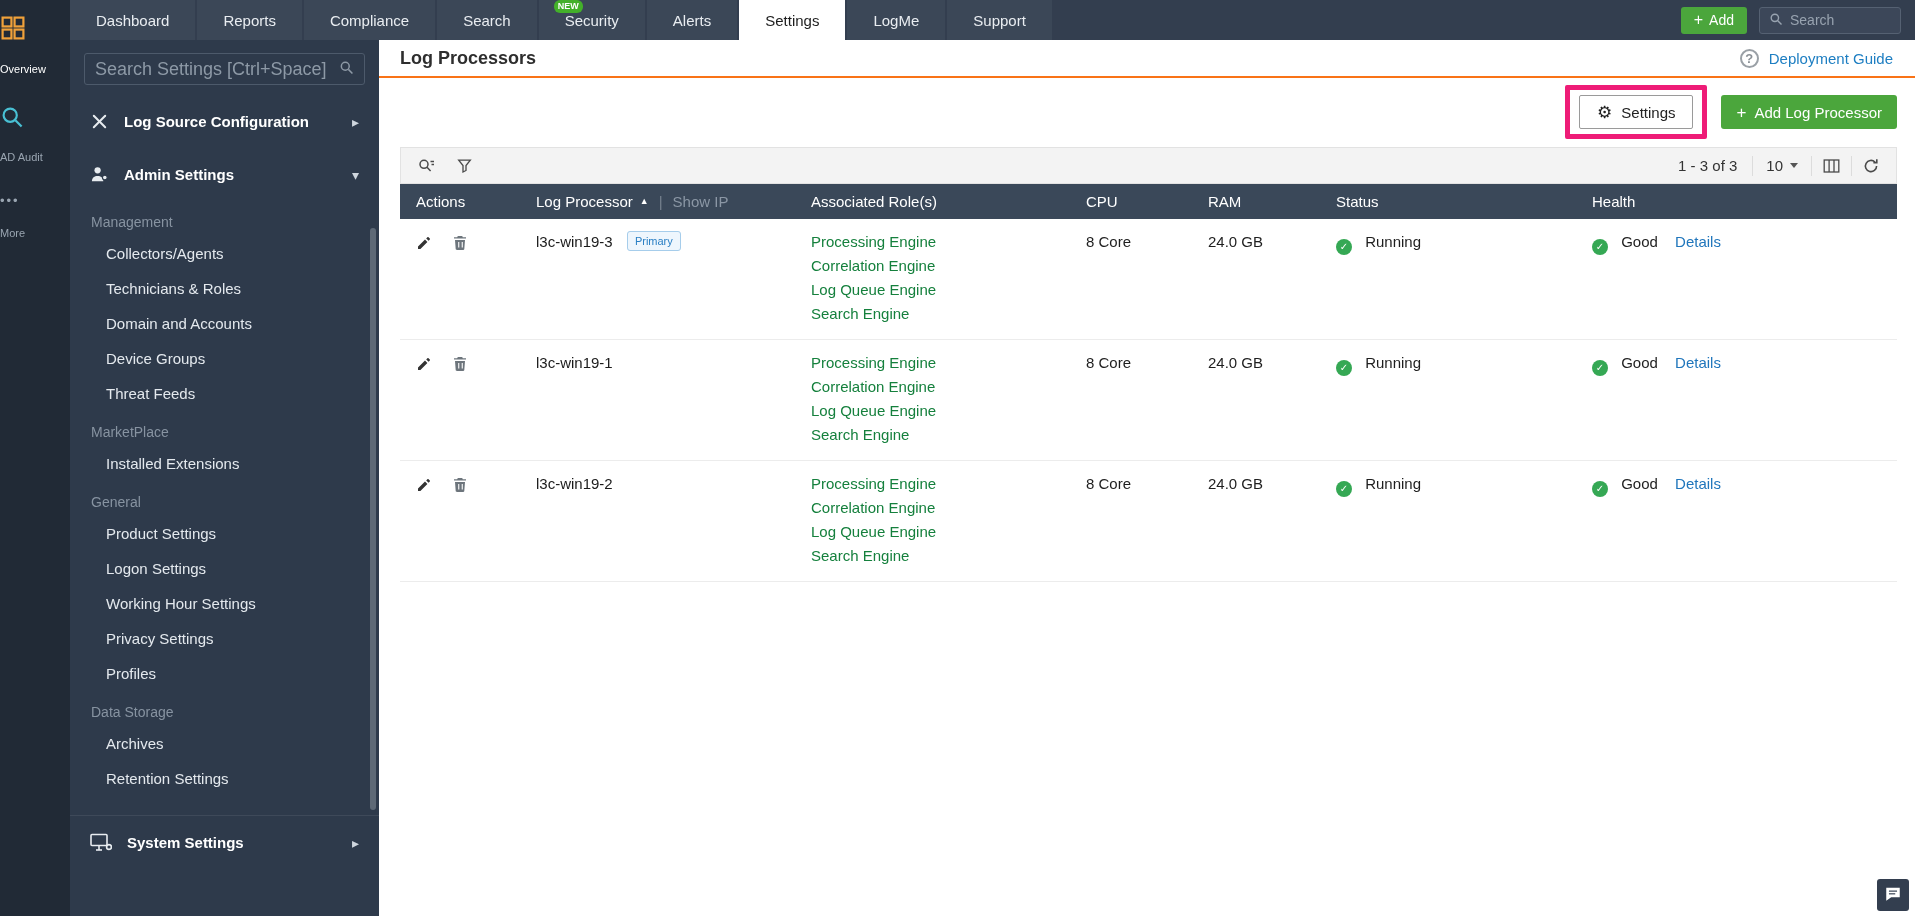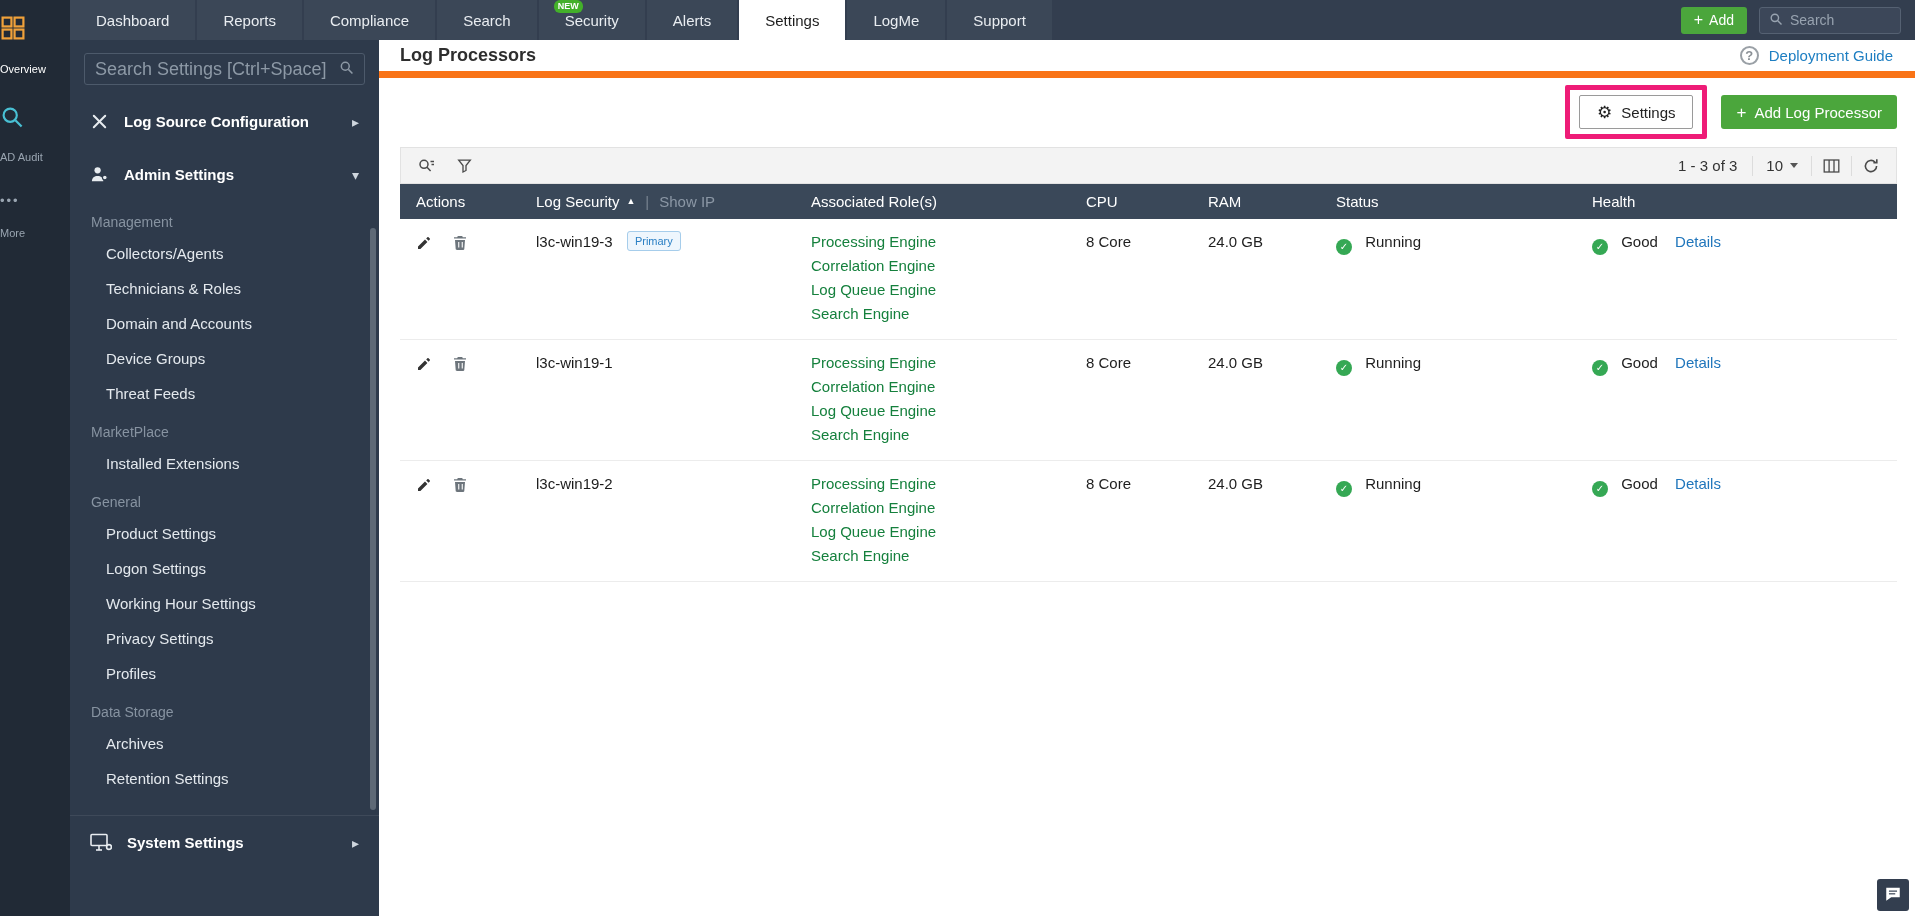--- a/index.html
+++ b/index.html
@@ -35,21 +35,21 @@
   .side-group { display:flex; align-items:center; gap:15px; padding:17px 20px; color:#ffffff; font-weight:bold; font-size:15px; cursor:pointer; }
   .side-group .g-icon { display:flex; align-items:center; color:#e8ecf0; }
   .side-group .chev { margin-left:auto; color:#cfd6de; font-size:14px; font-weight:normal; }
   .side-group.footer { border-top:1px solid rgba(255,255,255,0.08); margin-top:19px; }
   .side-section-title { color:#8793a1; font-size:14px; padding:13px 0 6px 21px; }
   .side-item { color:#e4e9ee; font-size:15px; padding:9px 0 9px 36px; cursor:pointer; }
   .side-scrollbar { position:absolute; right:3px; top:188px; width:6px; height:582px; background:#5e6976; border-radius:3px; cursor:pointer; }
 
   
   .main { position:absolute; left:379px; top:40px; right:0; bottom:0; background:#fff; overflow:hidden; }
-  .page-header { height:38px; display:flex; align-items:center; padding:0 22px 0 21px; border-bottom:7px solid #f97316; }
+  .page-header { height:38px; display:flex; align-items:center; padding:0 22px 0 21px; border-bottom:2px solid #f97316; }
   .page-header h1 { font-size:18px; color:#2e2e2e; font-weight:bold; }
   .header-right { margin-left:auto; display:flex; align-items:center; gap:10px; }
   .help { width:19px; height:19px; border:2px solid #9aa0a6; border-radius:50%; color:#8a9096; font-size:13px; font-weight:bold; display:flex; align-items:center; justify-content:center; cursor:pointer; }
   .dg-link { color:#1d7ec2; font-size:15px; cursor:pointer; }
 
   .btn-row { display:flex; justify-content:flex-end; align-items:center; gap:14px; padding:7px 18px 2px 18px; }
   .annotation { border:5px solid #ee1c77; padding:5px 9px; border-radius:2px; }
   .settings-btn { display:flex; align-items:center; gap:9px; background:#ffffff; border:1px solid #9a9a9a; border-radius:2px; height:34px; padding:0 17px; font-size:15px; color:#222; cursor:pointer; font-family:inherit; }
   .settings-btn .gear { font-size:17px; line-height:1; }
   .add-lp-btn { display:flex; align-items:center; gap:8px; background:#4ba63c; border:none; border-radius:3px; height:34px; padding:0 15px; font-size:15px; color:#fff; cursor:pointer; font-family:inherit; }
@@ -295,21 +295,21 @@
             <path d="M13.8 1.2v3.4h-3.4"></path>
         </svg>
       </span>
     </div>
   </div>
 
   <div class="table">
     <div class="thead">
       <div class="th col-actions">Actions</div>
       <div class="th col-name">
-        <span>Log Security</span>
+        <span>Log Processor</span>
         <span class="sort">▲</span>
         <span class="pipe">|</span>
         <span class="showip">Show IP</span>
       </div>
       <div class="th col-roles">Associated Role(s)</div>
       <div class="th col-cpu">CPU</div>
       <div class="th col-ram">RAM</div>
       <div class="th col-status">Status</div>
       <div class="th col-health">Health</div>
     </div>

